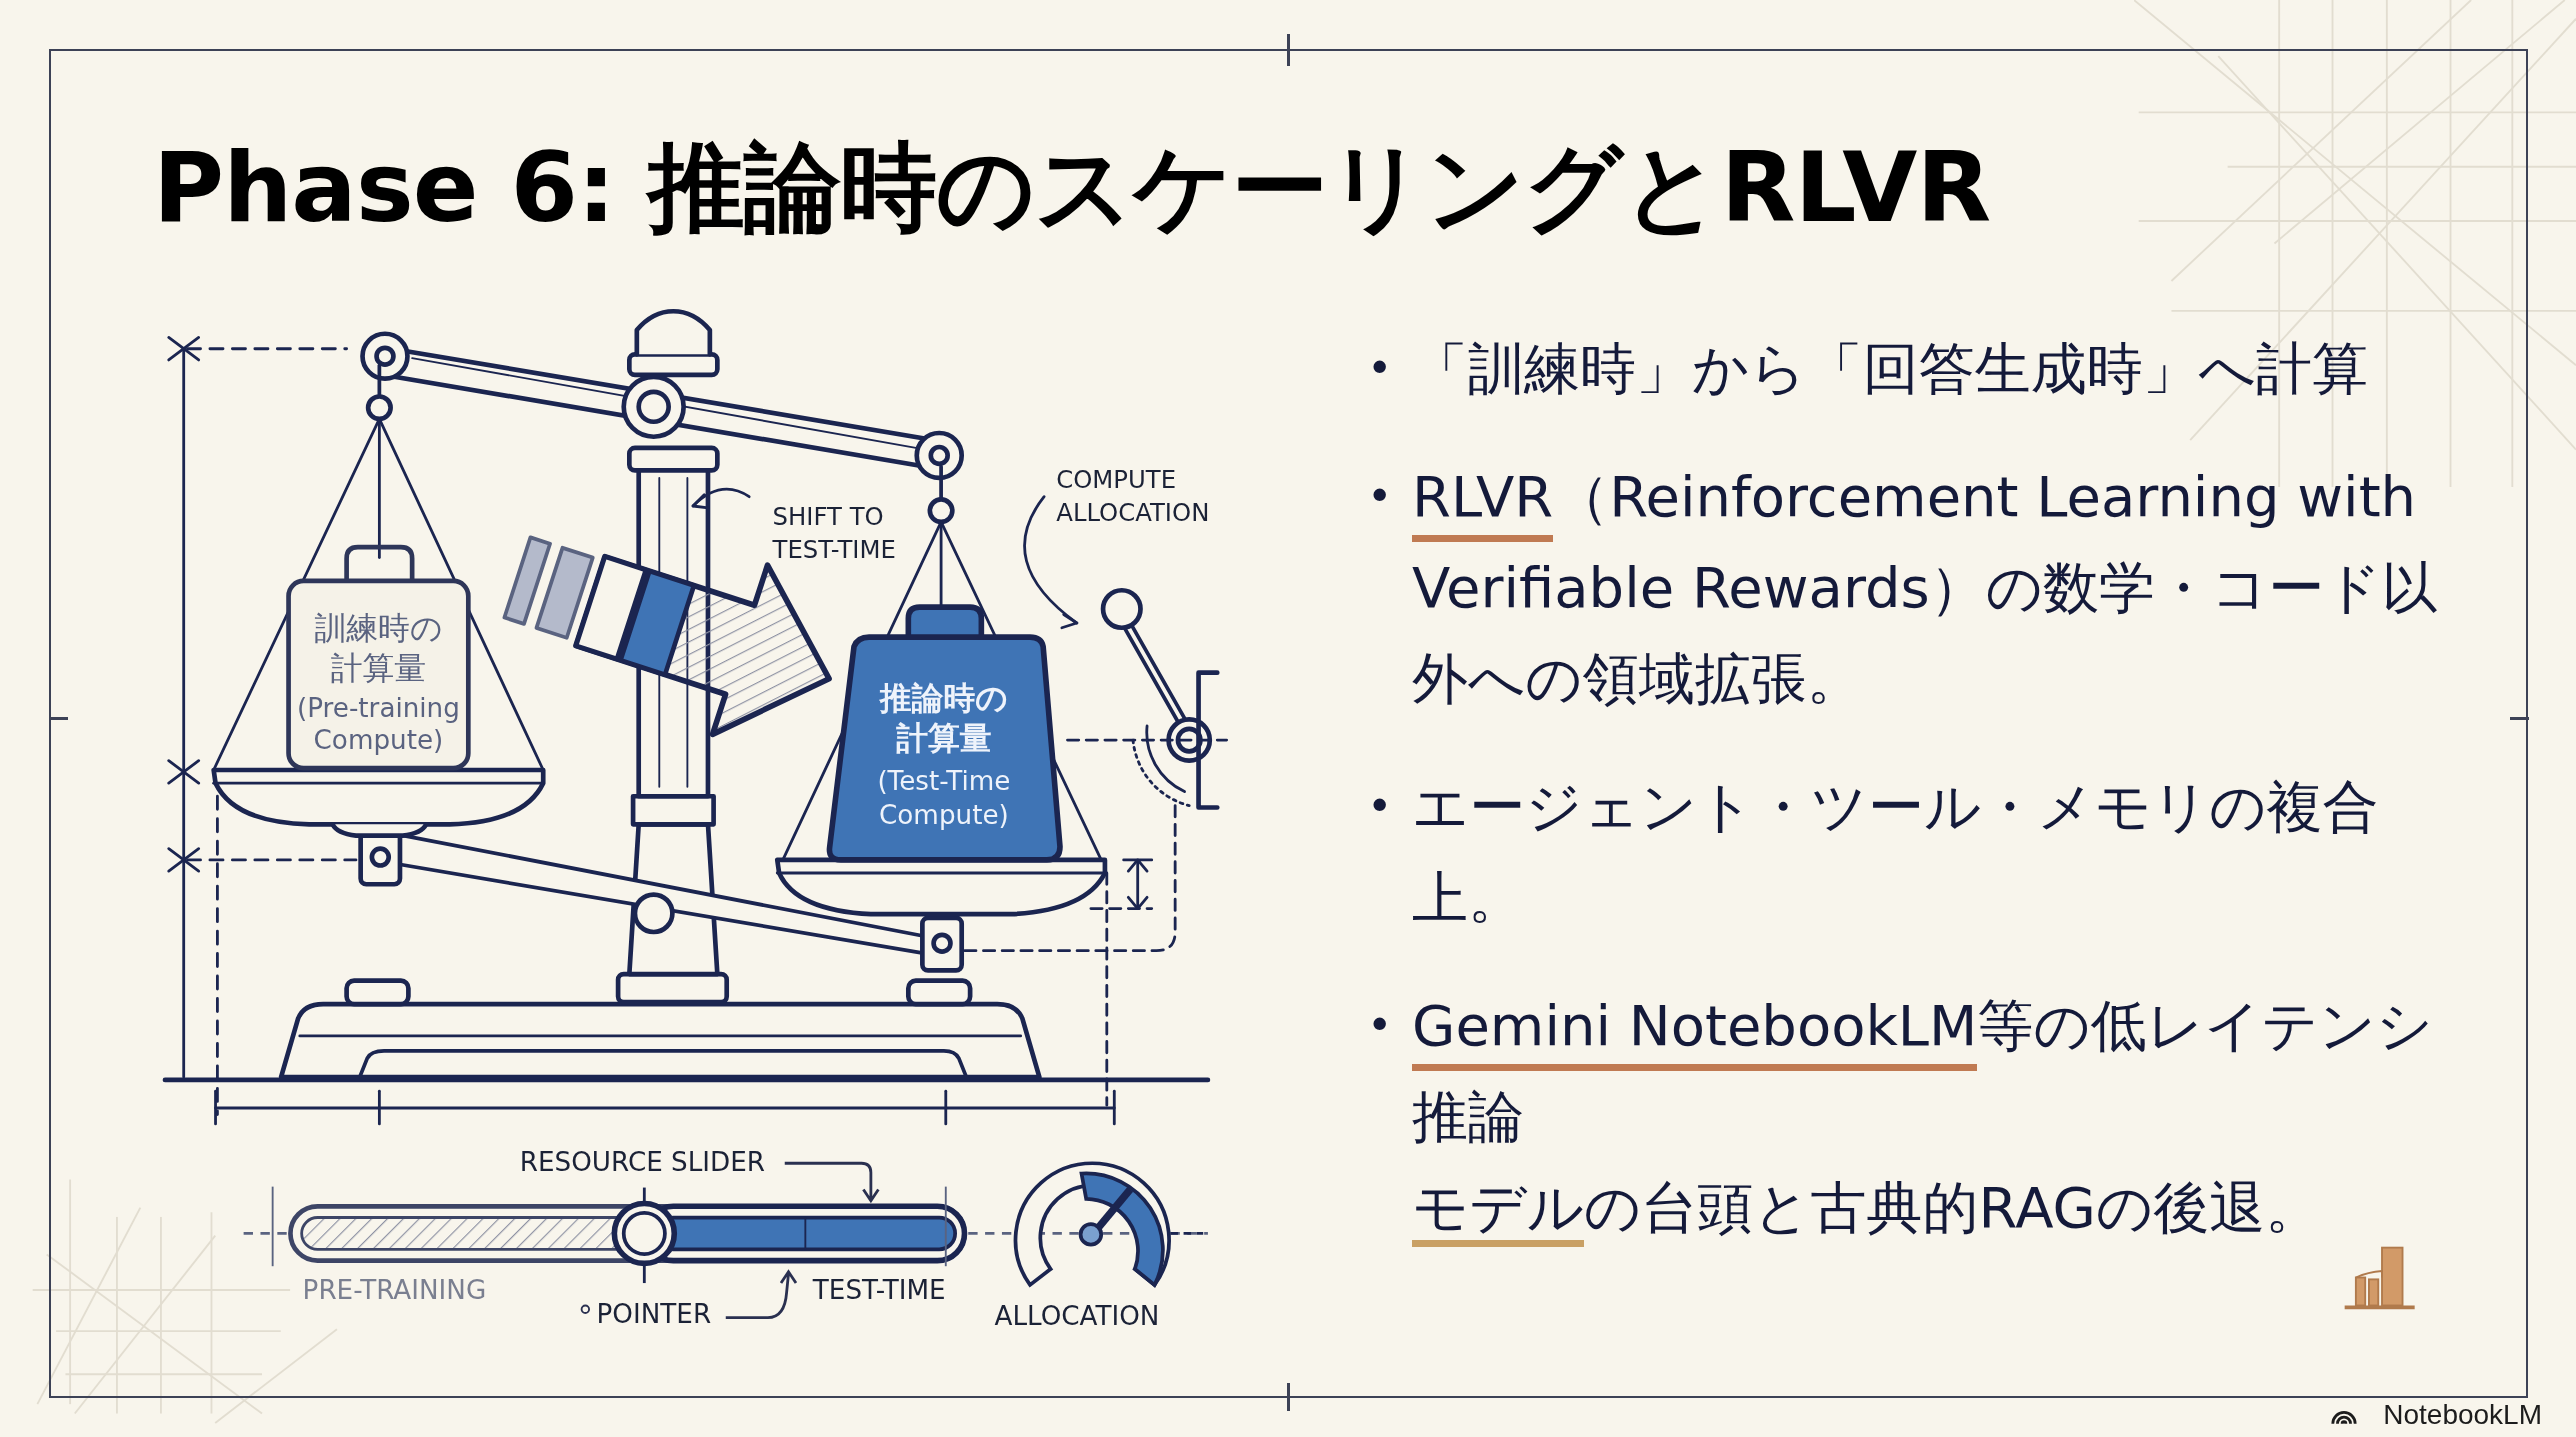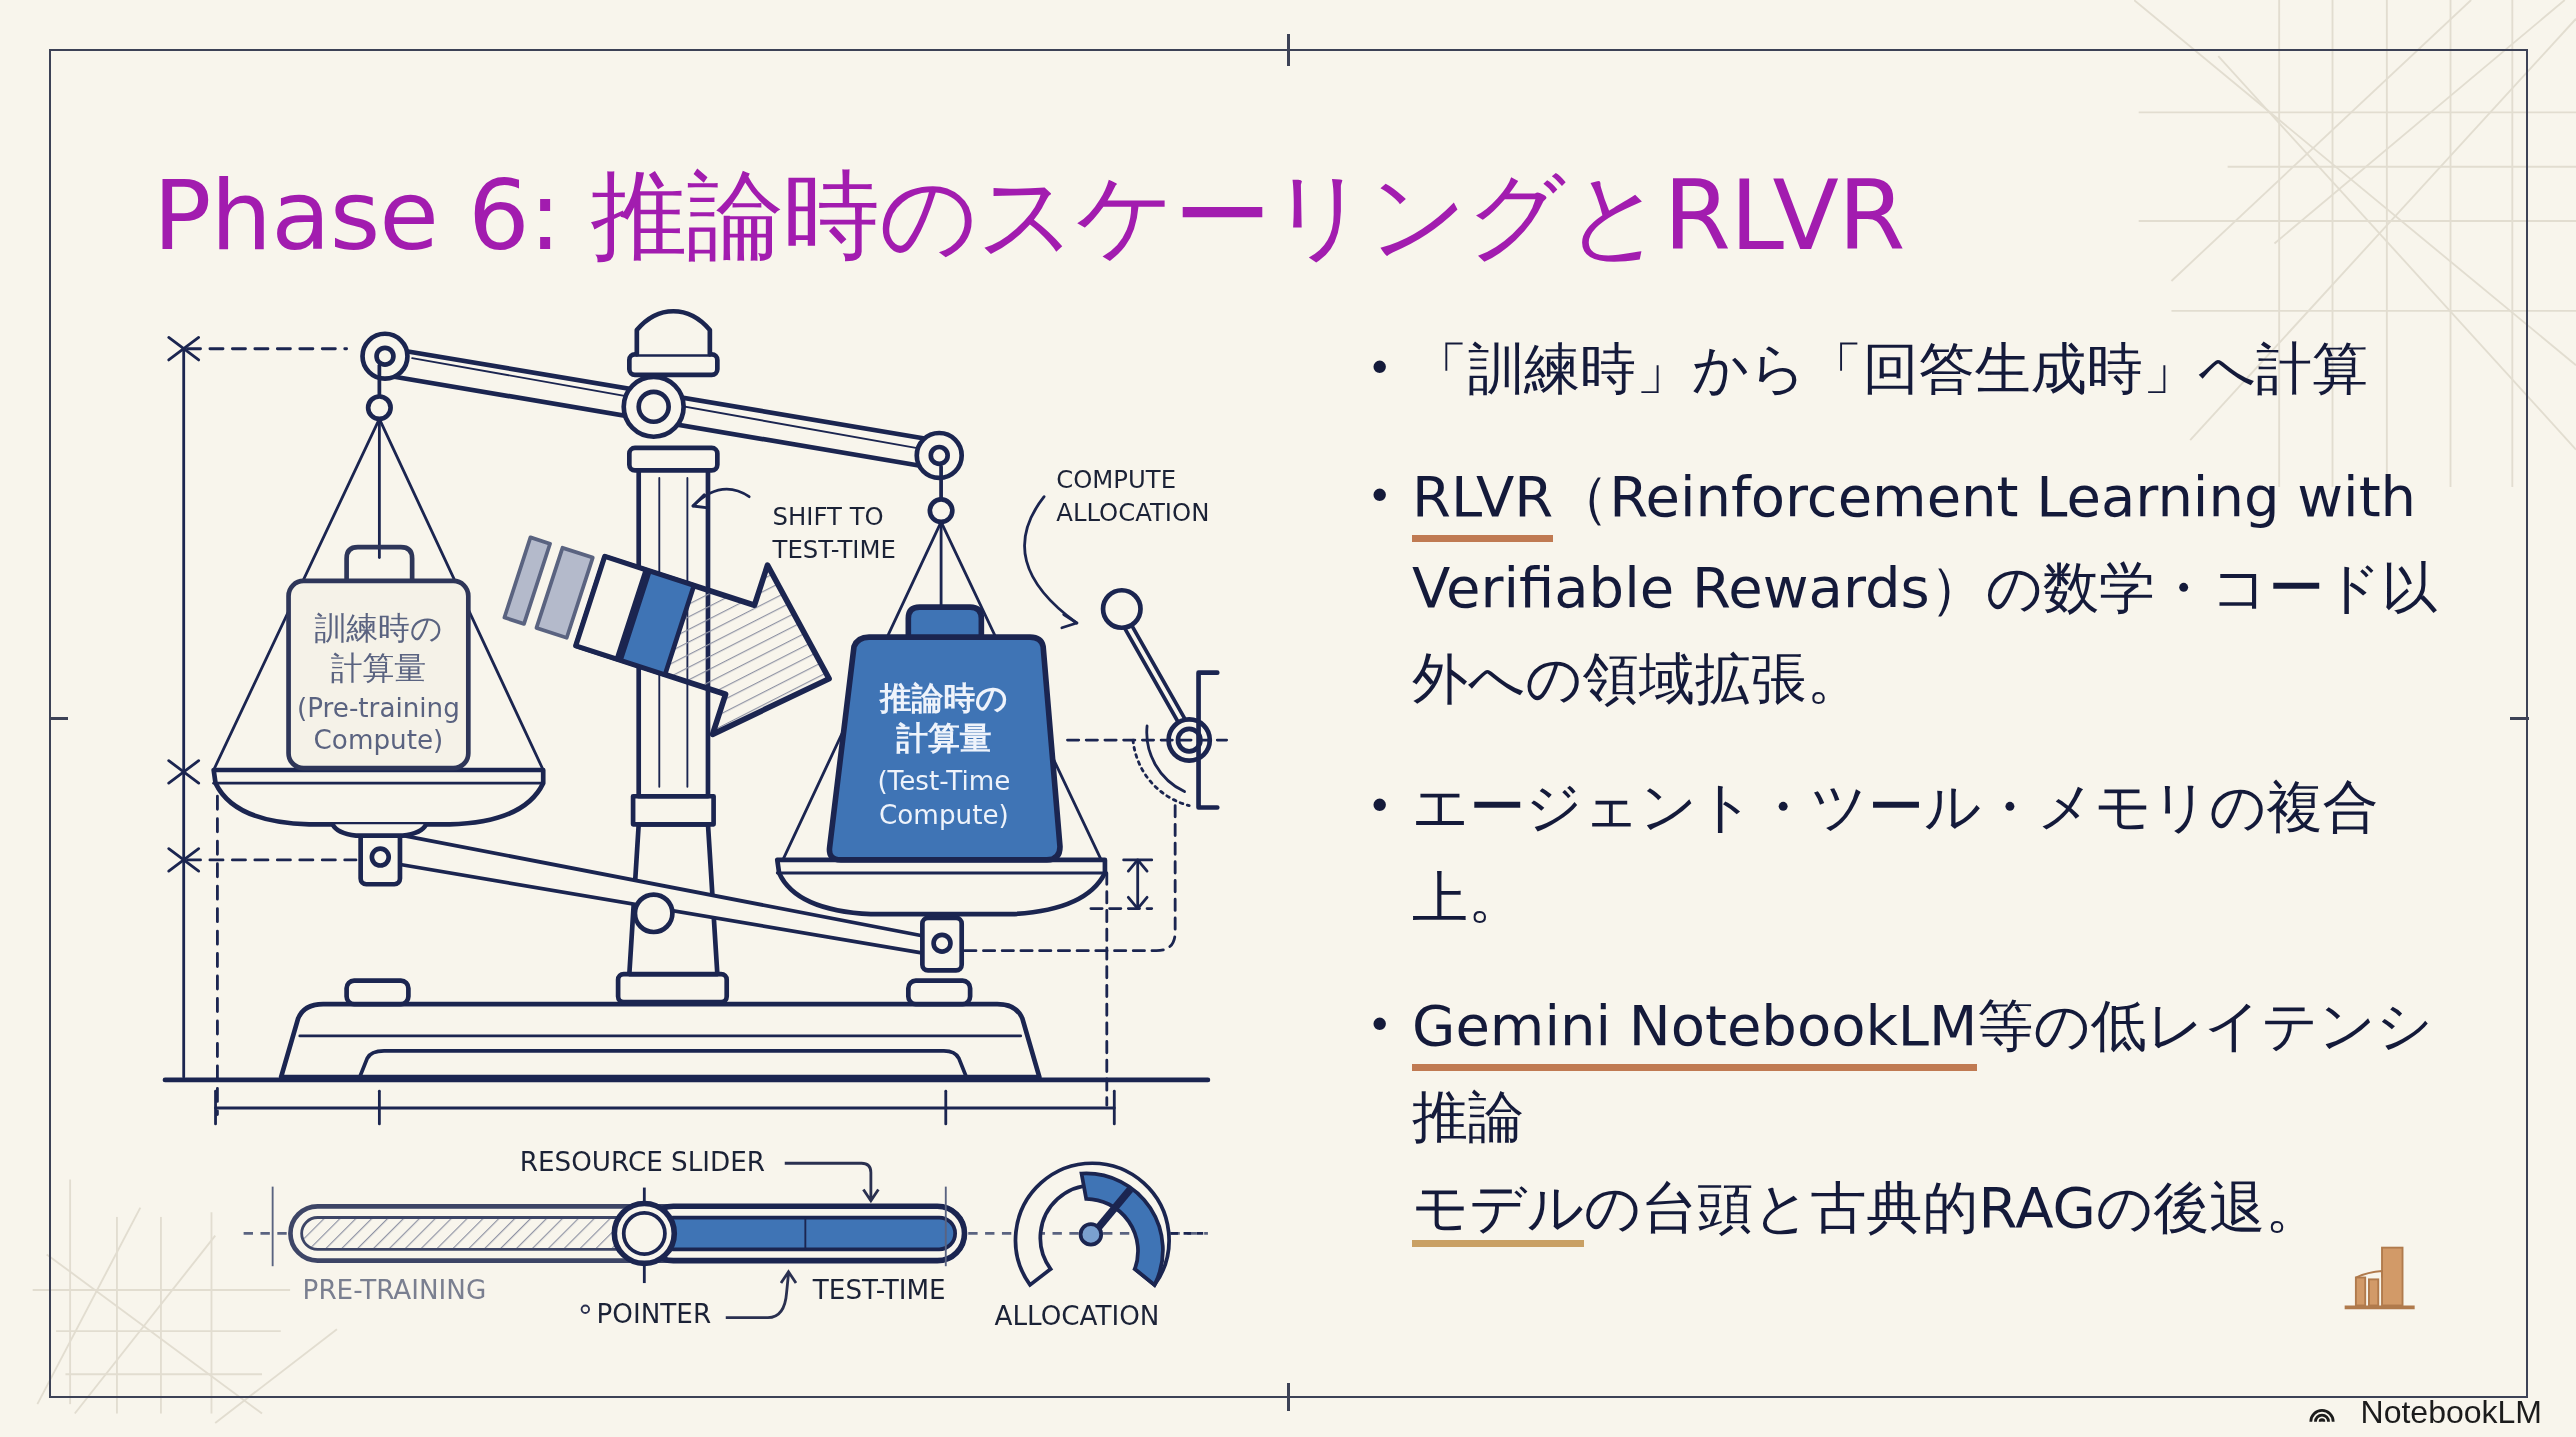--- a/index.html
+++ b/index.html
@@ -9,38 +9,38 @@
     font-family:"DejaVu Sans","Liberation Sans",sans-serif;
     color:#141a3a;
   }
   .frame {
     position:absolute; left:49px; top:49px; width:2479px; height:1349px;
     border:2.8px solid #3d4256; box-sizing:border-box;
   }
   .tick { position:absolute; background:#3d4256; }
   .grid-bg { position:absolute; pointer-events:none; }
   .title {
-    position:absolute; left:153px; top:152px;
-    font-size:97px; font-weight:normal; color:#a21caf; letter-spacing:-0.9px;
+    position:absolute; left:153px; top:124px;
+    font-size:97px; font-weight:bold; color:#000000; letter-spacing:-0.9px;
     white-space:nowrap;
   }
   .bullets { position:absolute; left:1367px; top:323px; width:1105px; }
   .bullet {
     position:relative; padding-left:45px; font-size:56px; line-height:91px;
     color:#141a3a; margin-bottom:37px;
   }
   .bullet .dot {
     position:absolute; left:0; top:0; font-size:43px; line-height:91px;
   }
   .ul-rust { border-bottom:7.5px solid #c07a52; padding-bottom:6px; }
   .ul-gold { border-bottom:7.5px solid #c9a064; }
   .illus { position:absolute; left:150px; top:300px; }
   .svg-label { font-family:"DejaVu Sans","Liberation Sans",sans-serif; }
   .footer-brand {
-    position:absolute; right:34px; bottom:7.5px; font-size:32px; color:#1c1c1c;
+    position:absolute; right:34px; bottom:7.5px; font-size:28px; color:#1c1c1c;
     display:flex; align-items:center; gap:25px; font-family:"Liberation Sans",sans-serif;
   }
   .chart-icon { position:absolute; left:2340px; top:1240px; }
 </style>
 </head>
 <body>
 
 <svg class="grid-bg" style="left:2134px;top:0" width="442" height="487" viewBox="0 0 472 520">
   <g stroke="#e2ddd0" stroke-width="2" fill="none">
     <line x1="155" y1="0" x2="155" y2="520"></line>

